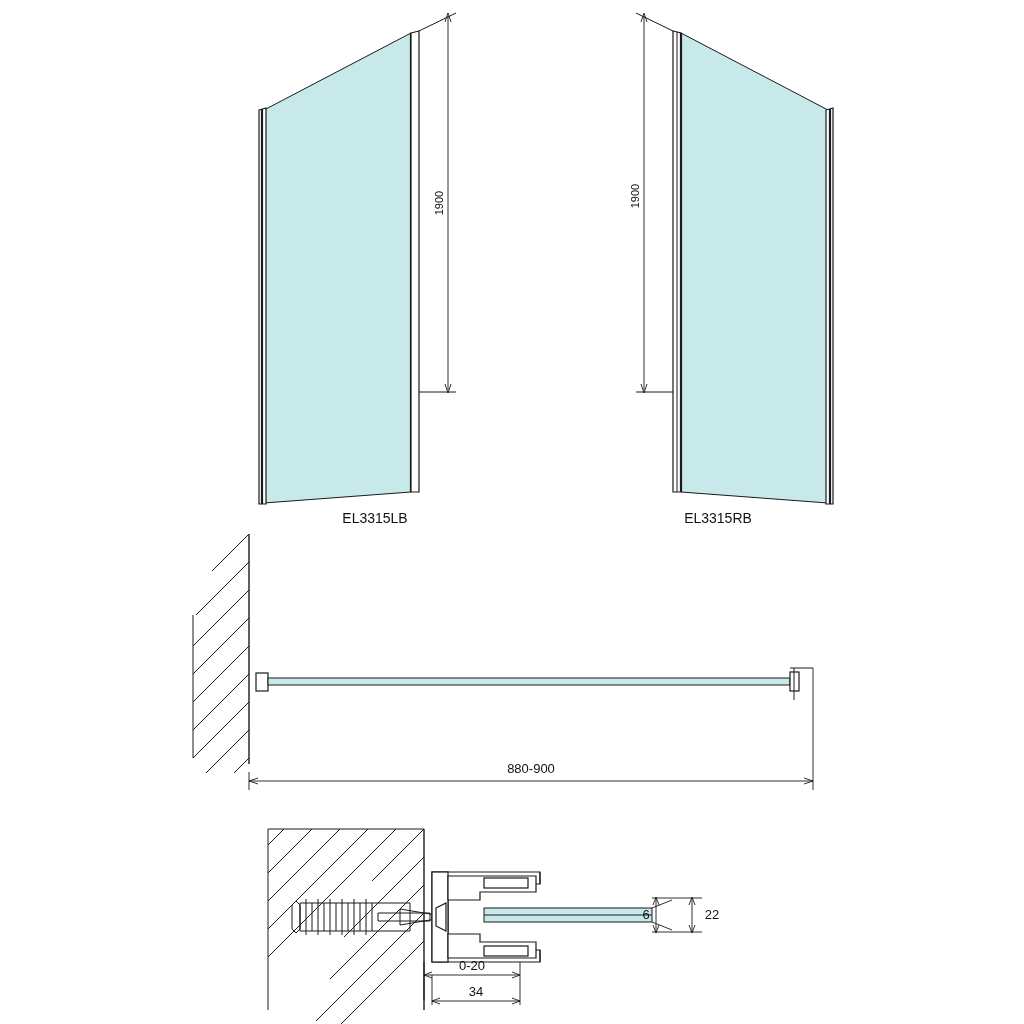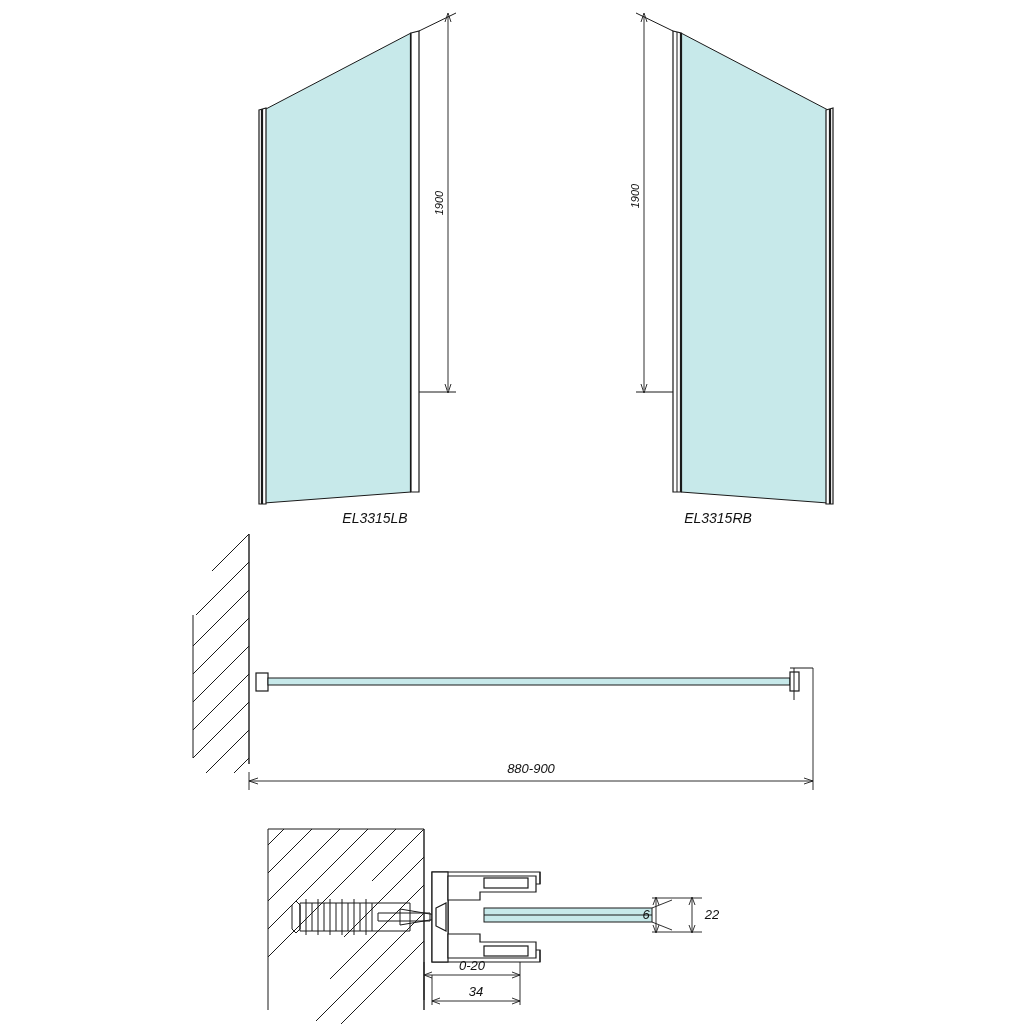--- a/index.html
+++ b/index.html
@@ -13,21 +13,20 @@
     font-family: "Liberation Sans", sans-serif;
     color: #1a1a1a;
     overflow: hidden;
     position: relative;
   }
   #sheet {
     position: absolute;
     left: 0; top: 0;
     width: 1024px;
     height: 1024px;
-    font-style: italic;
   }
   svg.diagram {
     position: absolute;
     left: 0; top: 0;
     width: 1024px;
     height: 1024px;
   }
   .lbl {
     font-family: "Liberation Sans", sans-serif;
     font-size: 13px;

